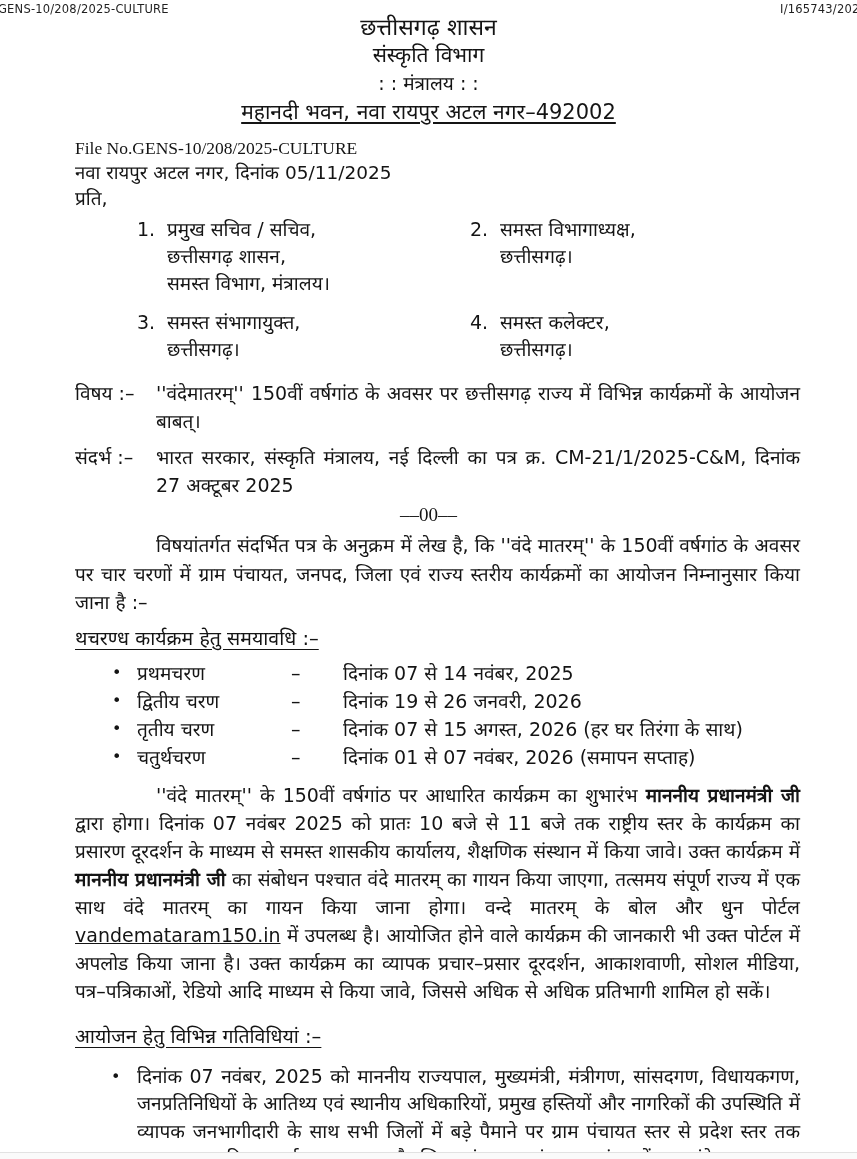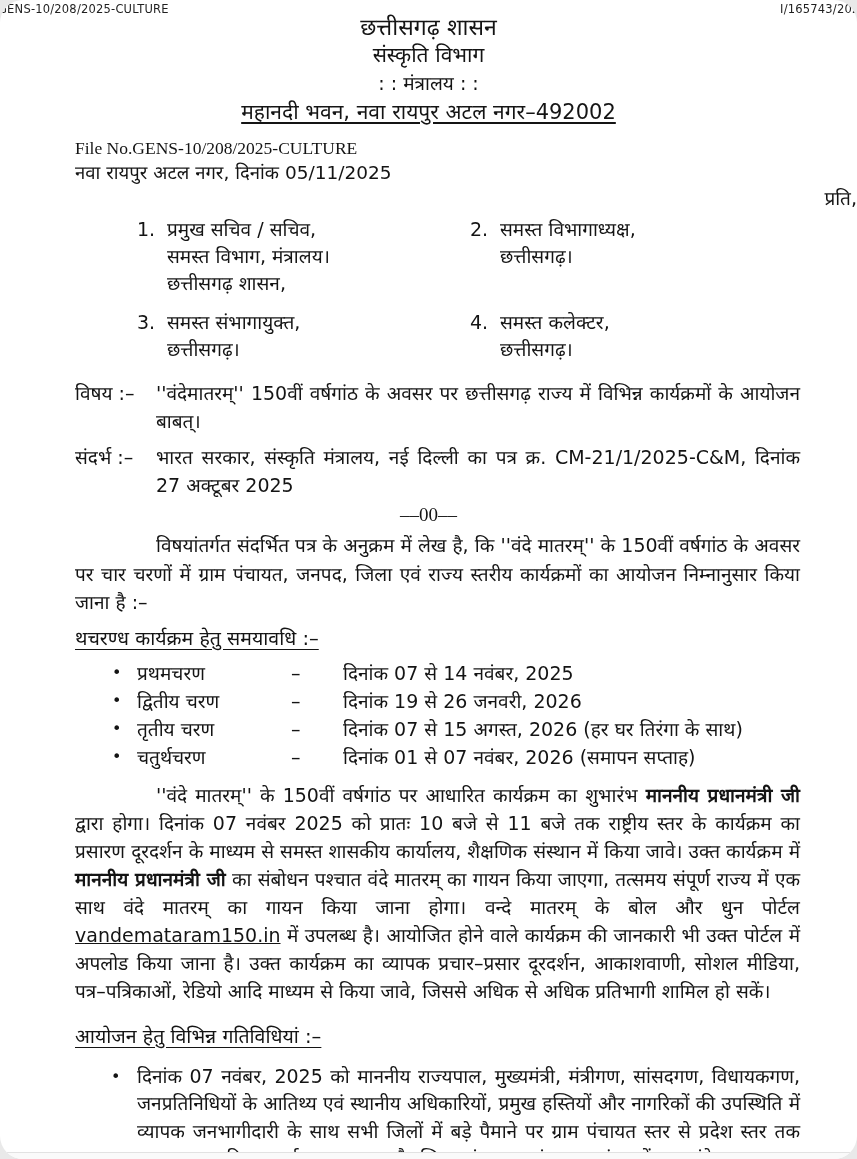--- a/index.html
+++ b/index.html
@@ -4,21 +4,20 @@
 <style>
   html, body { margin:0; padding:0; background:#e9e9e9; }
   .page {
     position:relative;
     width:857px; height:1159px;
     margin:0 auto;
     background:#ffffff;
     overflow:hidden;
     color:#141414;
     font-family:"DejaVu Sans", sans-serif;
-    border-radius:23px;
   }
   
   .ref {
     position:absolute; top:2px;
     font-family:"DejaVu Sans", sans-serif;
     font-size:11.5px; letter-spacing:0.2px;
     color:#1f1f1f; white-space:nowrap;
   }
   .ref-left { left:-2px; }
   .ref-right { right:-10px; }
@@ -30,21 +29,21 @@
   .hdr .h3 { font-size:19px; line-height:24px; margin-top:3px; }
   .hdr .h4 { font-size:21px; line-height:27px; margin-top:4px;
              text-decoration:underline; text-underline-offset:3px; }
 
   
   .meta { display:flex; justify-content:space-between; align-items:baseline;
           margin:12px 42px 0 75px;flex-direction:column; }
   .fileno { font-family:"Liberation Serif", serif; font-size:17.5px; }
   .placedate { font-size:18.5px; }
 
-  .prati { margin:1px 0 0 75px; font-size:19px; line-height:27px;text-align:right; }
+  .prati { margin:1px 0 0 75px; font-size:19px; line-height:27px; }
 
   
   .rec-row { display:flex; margin-top:4px; }
   .rec-row.row2 { margin-top:12px; }
   .rec-item { display:flex; font-size:19px; line-height:27px; }
   .rec-item.c1 { margin-left:137px; width:333px; flex:none; }
   .rec-num { width:30px; flex:none; }
 
   
   .kv { display:flex; margin:8px 57px 0 75px; font-size:19px; line-height:28px; }
@@ -98,22 +97,22 @@
     <div class="placedate">नवा रायपुर अटल नगर, दिनांक 05/11/2025</div>
   </div>
 
   <div class="prati">प्रति,</div>
 
   <div class="rec-row">
     <div class="rec-item c1">
       <span class="rec-num">1.</span>
       <div class="rec-lines">
         <div>प्रमुख सचिव / सचिव,</div>
+        <div>छत्तीसगढ़ शासन,</div>
         <div>समस्त विभाग, मंत्रालय।</div>
-        <div>छत्तीसगढ़ शासन,</div>
       </div>
     </div>
     <div class="rec-item c2">
       <span class="rec-num">2.</span>
       <div class="rec-lines">
         <div>समस्त विभागाध्यक्ष,</div>
         <div>छत्तीसगढ़।</div>
       </div>
     </div>
   </div>

